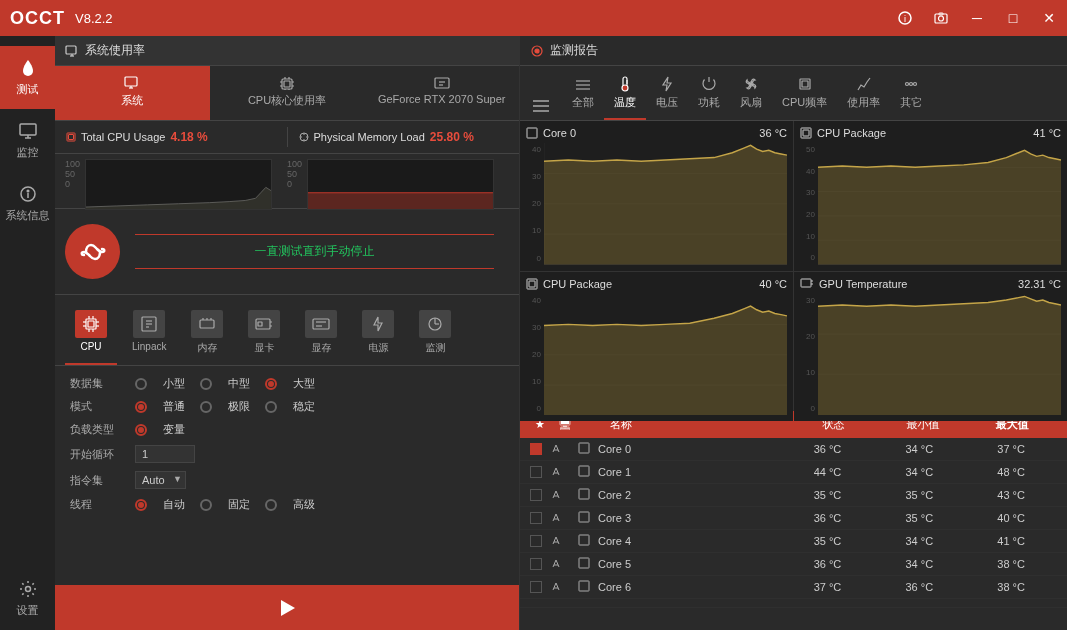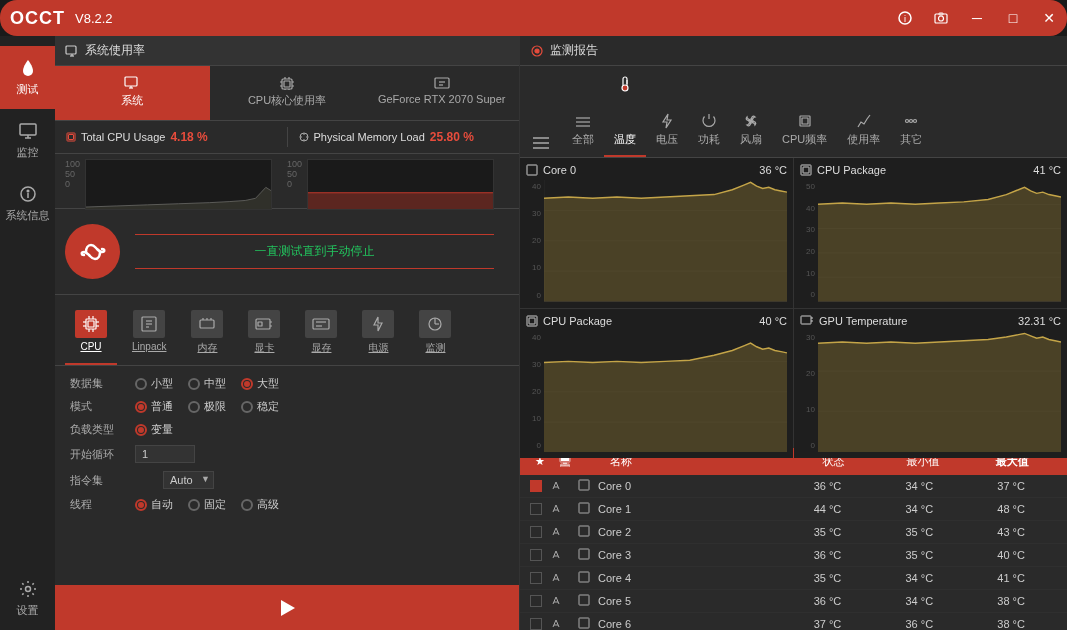--- a/index.html
+++ b/index.html
@@ -16,21 +16,20 @@
 
     
     .titlebar {
       width: 100%;
       height: 36px;
       background: #c0392b;
       display: flex;
       align-items: center;
       padding: 0 10px;
       position: relative;
-      border-radius: 17px;
     }
     .titlebar-logo {
       color: white;
       font-weight: bold;
       font-size: 18px;
       letter-spacing: 1px;
     }
     .titlebar-version {
       color: white;
       font-size: 13px;
@@ -238,21 +237,20 @@
     .test-tab {
       display: flex;
       flex-direction: column;
       align-items: center;
       padding: 5px 10px 8px;
       cursor: pointer;
       color: #aaa;
       font-size: 10px;
       border-bottom: 2px solid transparent;
       margin-right: 5px;
-      text-decoration: underline;
     }
     .test-tab.active {
       color: white;
       border-bottom-color: #c0392b;
     }
     .test-tab.active .tab-icon-box {
       background: #c0392b;
     }
     .tab-icon-box {
       width: 32px;
@@ -280,21 +278,21 @@
       color: #aaa;
       font-size: 11px;
     }
     .radio-group {
       display: flex;
       gap: 15px;
     }
     .radio-item {
       display: flex;
       align-items: center;
-      gap: 4px;
+      gap: 16px;
       font-size: 11px;
       color: #ccc;
       cursor: pointer;
     }
     .radio-dot {
       width: 12px;
       height: 12px;
       border-radius: 50%;
       border: 2px solid #666;
       display: flex;
@@ -363,21 +361,20 @@
       align-items: center;
       padding: 5px 10px 8px;
       cursor: pointer;
       color: #aaa;
       font-size: 11px;
       border-bottom: 2px solid transparent;
     }
     .monitor-tab.active {
       color: white;
       border-bottom-color: #c0392b;
-      gap: 37px;
     }
     .monitor-tab svg { margin-bottom: 3px; }
     .monitor-tab-menu {
       width: 32px;
       height: 28px;
       display: flex;
       align-items: center;
       justify-content: center;
       cursor: pointer;
       color: #aaa;
@@ -793,21 +790,21 @@
         </div>
       </div>
 
       <div class="config-row">
         <span class="config-label">开始循环</span>
         <input class="config-input" type="text" value="1" style="">
       </div>
 
       <div class="config-row">
         <span class="config-label">指令集</span>
-        <div style="position:relative;display:inline-block;margin-left:28px;">
+        <div style="position:relative;display:inline-block;">
           <select class="config-select">
             <option>Auto</option>
           </select>
           <span style="position:absolute;right:4px;top:3px;color:#aaa;font-size:9px;pointer-events:none">▼</span>
         </div>
       </div>
 
       <div class="config-row">
         <span class="config-label">线程</span>
         <div class="radio-group">

